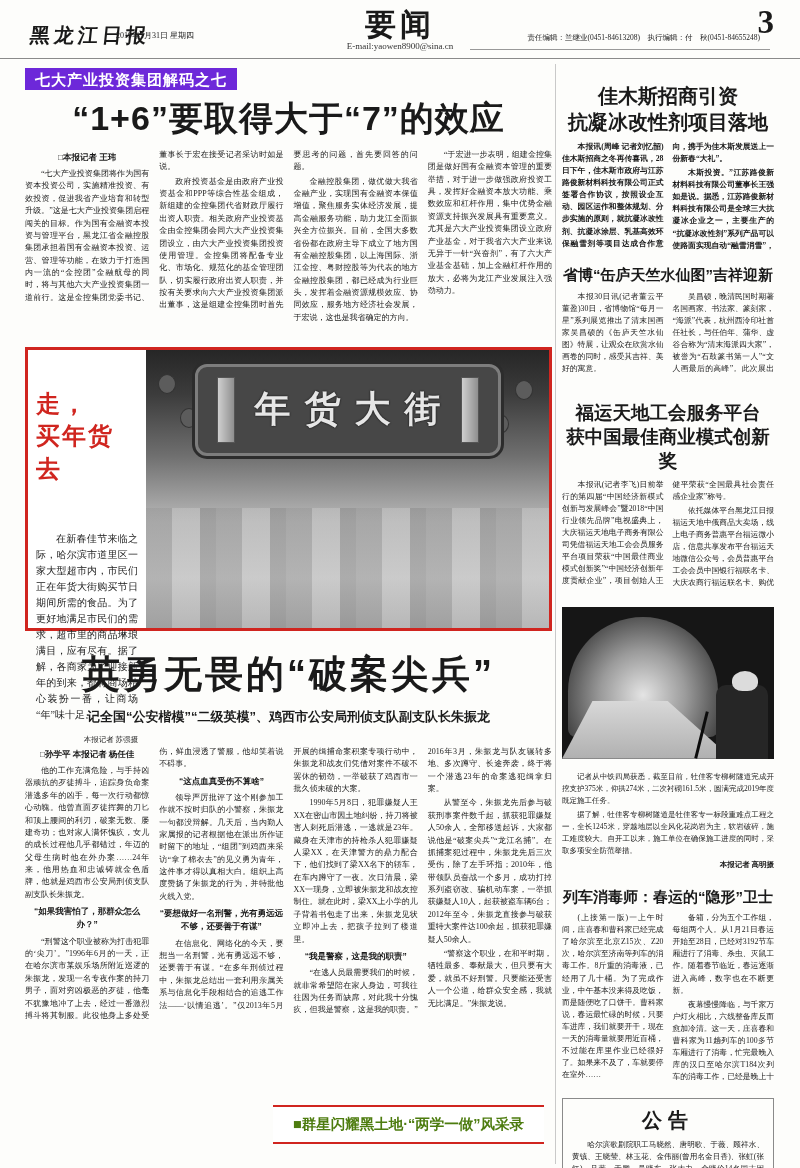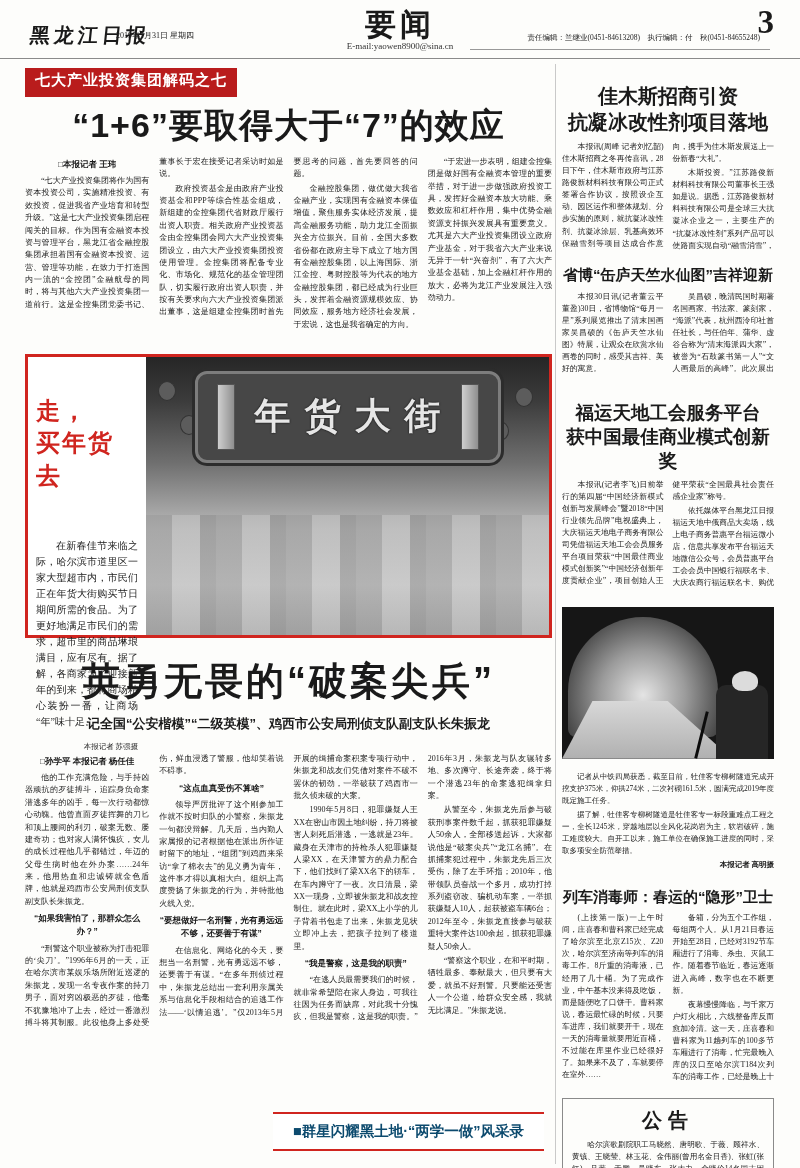--- a/index.html
+++ b/index.html
@@ -14,22 +14,22 @@
   .msection{position:absolute;left:340px;top:4px;width:120px;text-align:center;font-size:31px;font-weight:900;letter-spacing:4px;}
   .memail{position:absolute;left:332px;top:41px;width:136px;text-align:center;font-size:9px;color:#333;}
   .mrule{position:absolute;left:470px;top:49px;width:300px;height:1px;background:#999;}
   .meditors{position:absolute;right:40px;top:33px;font-size:7.5px;color:#222;}
   .mpage{position:absolute;right:26px;top:4px;font-size:33px;font-weight:900;}
 
   .vdiv{position:absolute;left:555px;top:64px;height:1100px;width:1px;background:#c9c9c9;}
 
   
   .main{position:absolute;left:25px;top:62px;width:527px;height:1104px;}
-  .kicker{display:inline-block;margin-top:6px;background:#b91c1c;color:#fff;font-weight:bold;
-          font-size:15px;padding:3px 10px 7px;letter-spacing:1px;}
+  .kicker{display:inline-block;margin-top:6px;background:#6d28d9;color:#fff;font-weight:bold;
+          font-size:15px;padding:3px 10px 0;letter-spacing:1px;}
   .lead-hl{margin:8px 0 0;text-align:center;font-size:34px;font-weight:900;letter-spacing:1px;line-height:1.2;}
   .cols4{column-count:4;column-gap:10px;font-size:8px;line-height:1.55;text-align:justify;overflow:hidden;}
   .cols4 p,.cols2 p,.t-cap p,.notice p{margin:0 0 2px;text-indent:2em;}
   .byline{text-indent:0!important;text-align:center;font-weight:bold;font-size:8.5px;margin:2px 0 4px!important;}
   .pq{text-indent:0!important;text-align:center;font-weight:bold;font-size:8.5px;margin:4px 0!important;
       font-family:"Liberation Sans","DejaVu Sans",sans-serif;}
   .lead-body{margin-top:10px;height:190px;}
 
   
   .photo-box{margin:8px 0 0;display:flex;border:3px solid #d0251f;height:278px;background:#fff;}
@@ -48,30 +48,30 @@
      font-family:"Liberation Sans","DejaVu Sans",sans-serif;text-shadow:0 0 2px #000;text-align:right;}
   .scroll{width:16px;height:64px;background:linear-gradient(90deg,#cfcfcf,#8f8f8f);border:1px solid #555;margin:0 6px;}
   .lantern{position:absolute;width:16px;height:18px;border-radius:50%;background:#5c5c5c;border:1px solid #333;}
   .lan1{left:12px;top:24px;} .lan2{left:34px;top:58px;} .lan3{right:16px;top:30px;} .lan4{right:40px;top:64px;}
 
   .feat-hl{margin:18px 0 0;text-align:center;font-size:38px;font-weight:900;letter-spacing:3px;}
   .feat-sub{margin-top:8px;text-align:center;font-weight:bold;font-size:13px;
             font-family:"Liberation Sans","DejaVu Sans",sans-serif;}
   .feat-body{margin-top:20px;height:398px;position:relative;}
   .strip{position:absolute;left:248px;bottom:0;width:263px;background:#fff;
-     border-top:2px solid #d0251f;border-bottom:2px solid #d0251f;color:#0c4a6e;font-weight:bold;
+     border-top:2px solid #d0251f;border-bottom:2px solid #d0251f;color:#4d7c0f;font-weight:bold;
      font-size:14.5px;text-align:center;padding:6px 4px;font-family:"Liberation Sans","DejaVu Sans",sans-serif;}
 
   
   .right{position:absolute;left:562px;top:62px;width:212px;}
   .r-hl{margin:21px 0 0;text-align:center;font-weight:700;font-size:20px;line-height:1.3;}
   .r-hl.small{font-size:15px;} .r-hl.mid{font-size:18.5px;}
   .cols2{column-count:2;column-gap:9px;font-size:7.8px;line-height:1.55;text-align:justify;overflow:hidden;}
   .r-body{margin-top:6px;}
-  .h112{height:112px;} .h96{height:96px;} .h120{height:120px;} .h172{height:172px;}
+  .h112{height:112px;font-weight:bold;} .h96{height:96px;} .h120{height:120px;} .h172{height:172px;}
   .mt12{margin-top:12px;} .mt14{margin-top:14px;} .mt16{margin-top:16px;}
 
   .tunnel{margin:8px 0 0;position:relative;width:212px;height:152px;background:#161616;overflow:hidden;}
   .t-arch{position:absolute;left:6px;top:10px;width:150px;height:120px;border-radius:50% 50% 8px 8px/62% 62% 8px 8px;
      background:radial-gradient(ellipse at 50% 65%,#e4e4e4 0%,#9b9b9b 40%,#4a4a4a 75%,#222 100%);}
   .t-floor{position:absolute;left:0;bottom:0;width:170px;height:58px;
      clip-path:polygon(18% 0,62% 0,100% 100%,0 100%);background:linear-gradient(#d8d8d8,#b0b0b0);}
   .t-worker{position:absolute;right:6px;bottom:0;width:52px;height:74px;background:#262626;border-radius:10px 10px 0 0;}
   .t-helmet{position:absolute;right:10px;top:-14px;width:26px;height:20px;border-radius:50% 50% 40% 40%;background:#dcdcdc;}
   .t-tripod{position:absolute;left:-16px;bottom:0;width:3px;height:48px;background:#0c0c0c;transform:rotate(14deg);}

